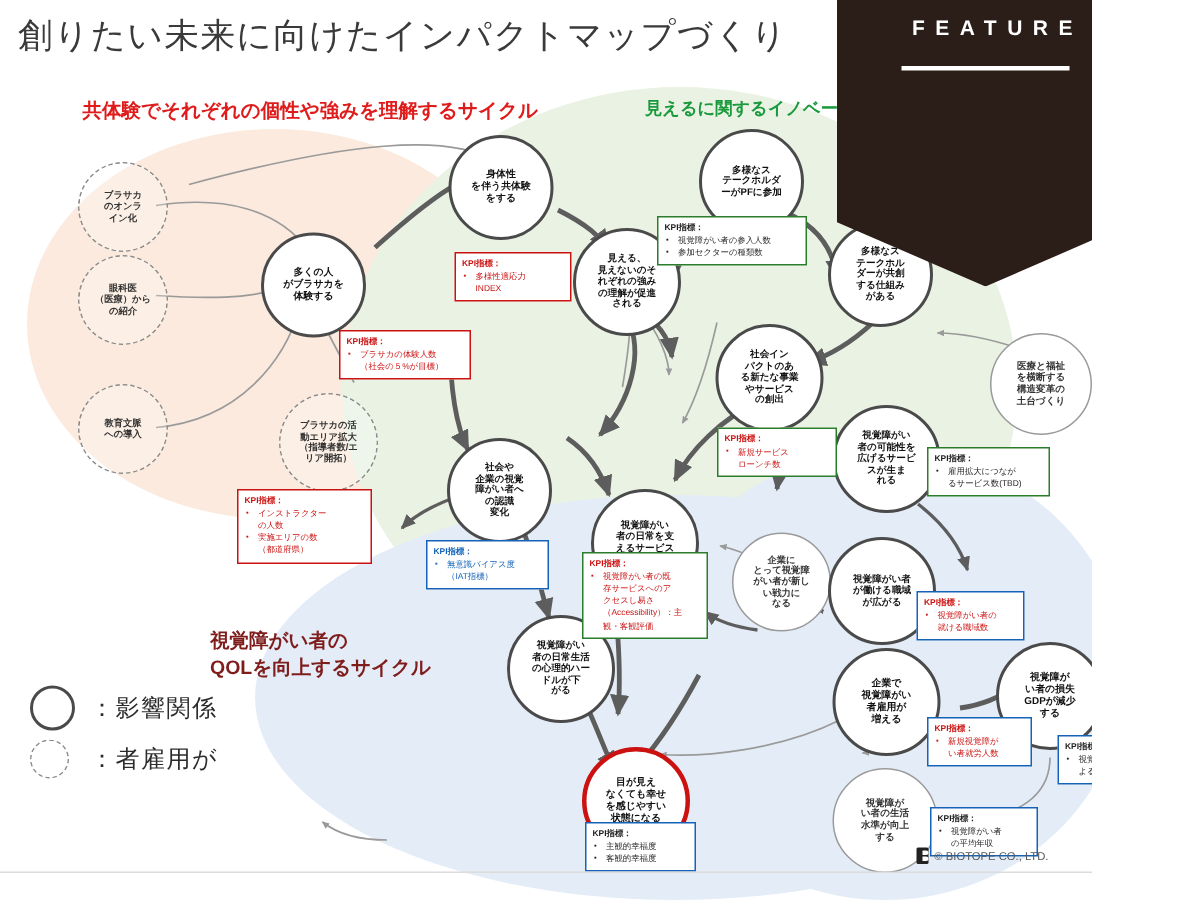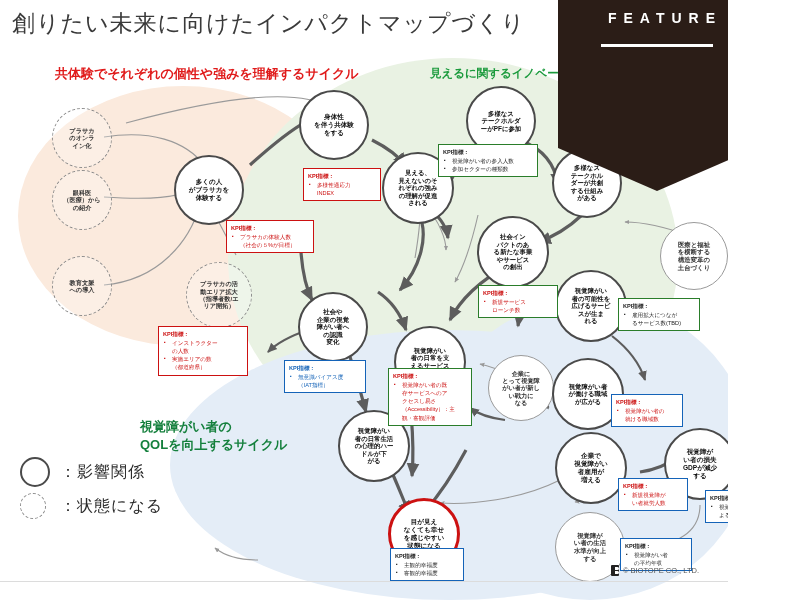--- a/index.html
+++ b/index.html
@@ -21,21 +21,21 @@
   .blob{position:absolute;border-radius:50%;}
   .blob-peach{left:18px;top:86px;width:330px;height:260px;background:#fbeadd;}
   .blob-green{left:228px;top:58px;width:450px;height:400px;background:#e9f2e3;}
   .blob-blue{left:170px;top:330px;width:560px;height:270px;background:#e4edf7;}
   .blob-blue2{left:430px;top:300px;width:320px;height:300px;background:#e4edf7;}
 
   
   .sec-head{position:absolute;font-weight:bold;white-space:pre-line;line-height:1.35;}
   .sec-red{left:55px;top:65px;color:#e01b1b;font-size:13px;text-align:right;}
   .sec-green{left:430px;top:66px;color:#1a9a3c;font-size:11.5px;}
-  .sec-blue{left:140px;top:418px;color:#15803d;font-size:13px;}
+  .sec-blue{left:140px;top:418px;color:#7f1d1d;font-size:13px;}
 
   
   #edges{position:absolute;left:0;top:0;width:800px;height:600px;}
 
   
   .node{
     position:absolute;border-radius:50%;
     display:flex;align-items:center;justify-content:center;text-align:center;
     box-sizing:border-box;background:#ffffff;
     font-weight:bold;line-height:1.18;color:#111;
@@ -409,21 +409,21 @@
     <div class="lg-row">
       <div class="lg-sym">
           <div class="lg-c1"></div>
         </div>
       <div class="lg-txt">：影響関係</div>
     </div>
     <div class="lg-row">
       <div class="lg-sym">
           <div class="lg-c2"></div>
         </div>
-      <div class="lg-txt">：状態になる</div>
+      <div class="lg-txt">：者雇用が</div>
     </div>
   </div>
 
   <div class="orange-block"></div>
   <div class="banner">
     <div class="be">FEATURE</div>
     <div class="brule"></div>
   </div>
 
   <div class="footer-line"></div>

